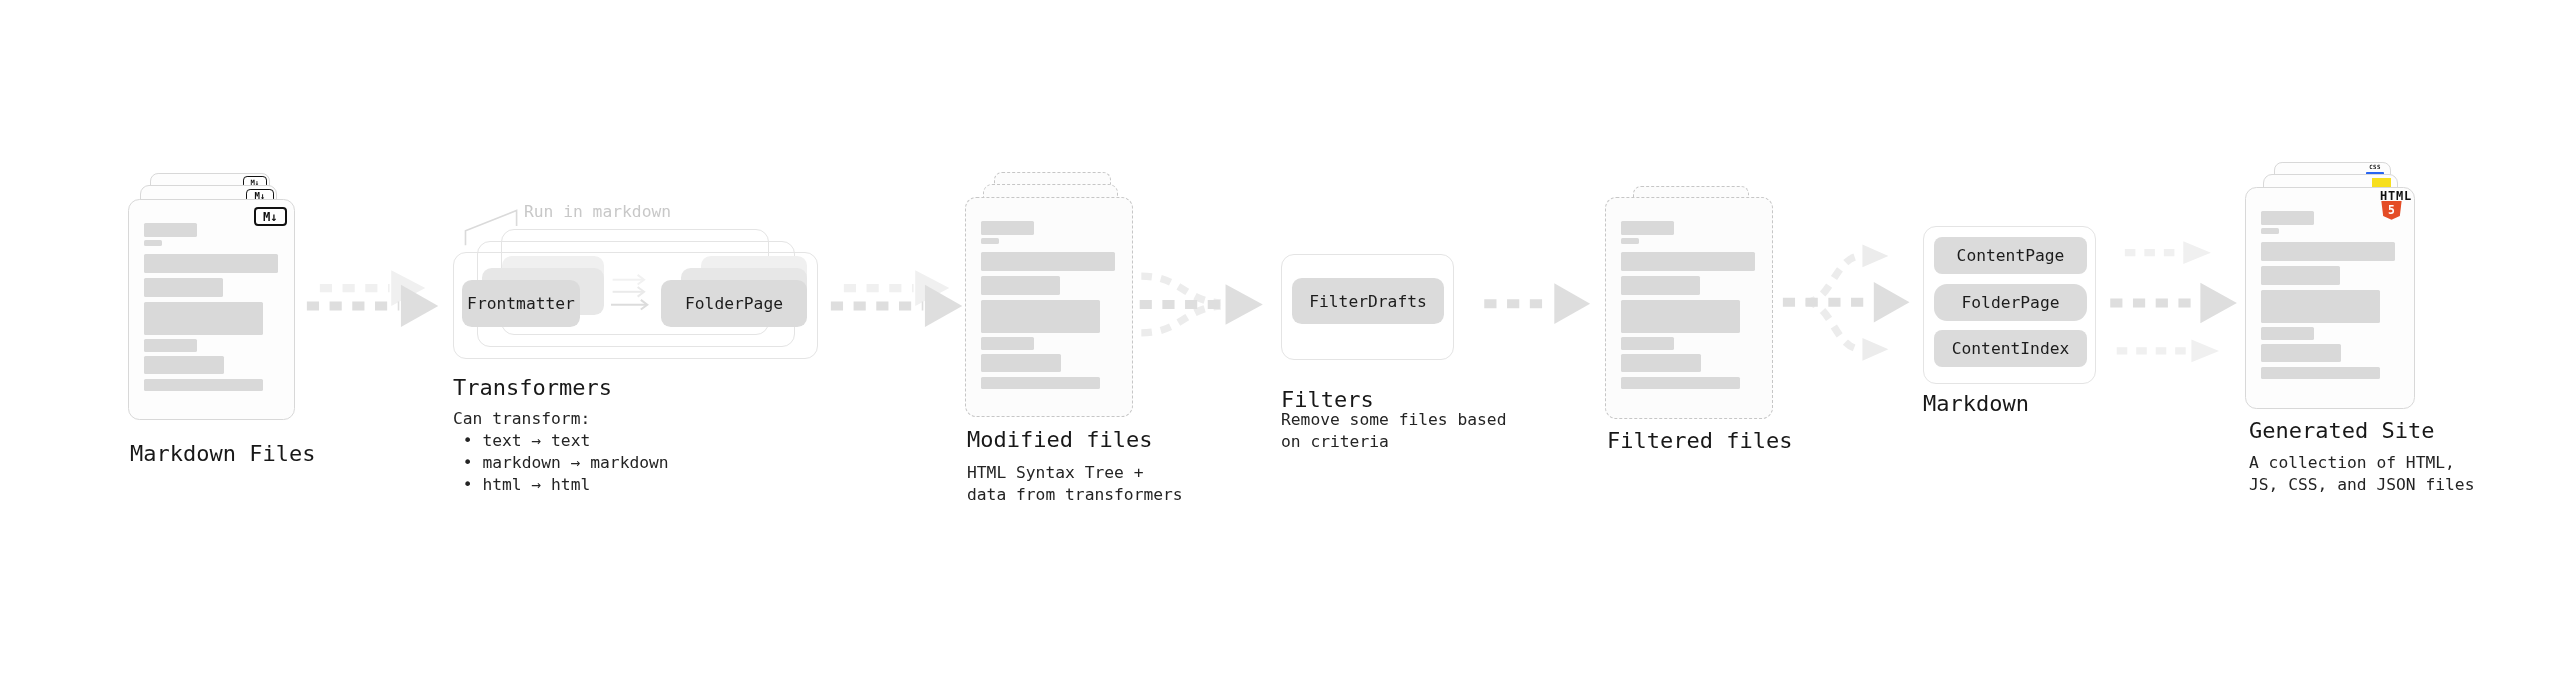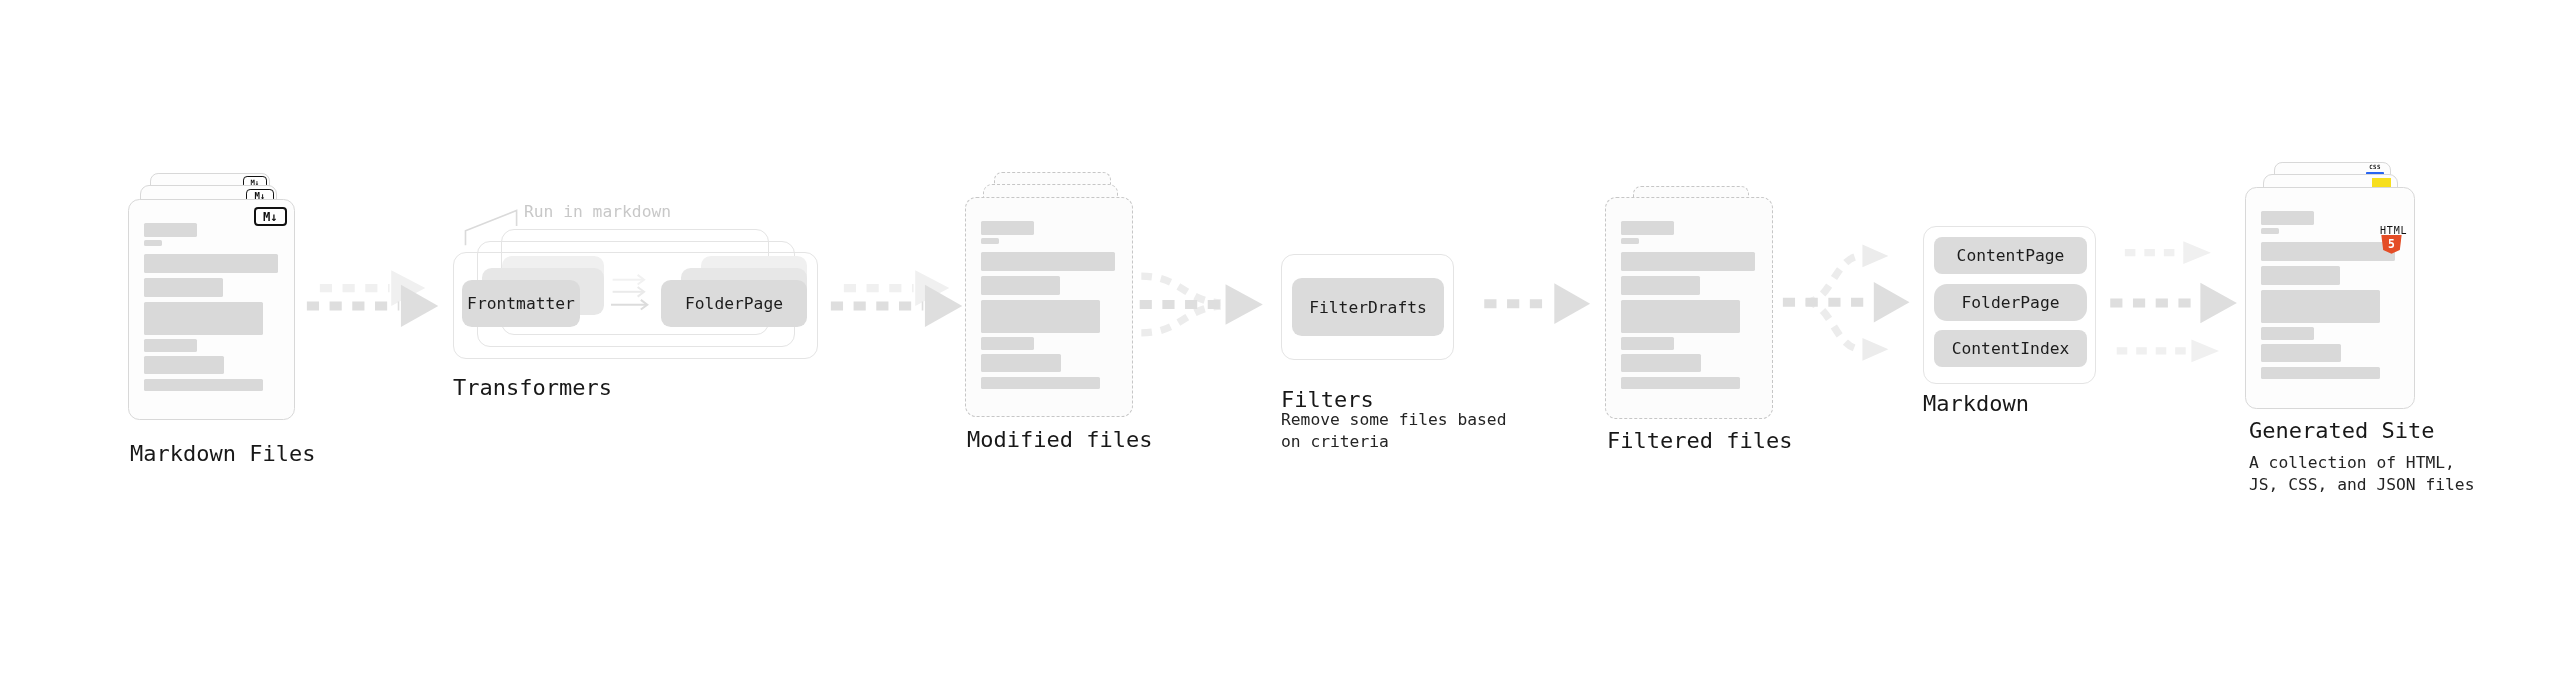--- a/index.html
+++ b/index.html
@@ -37,21 +37,21 @@
   .note  { position:absolute; font-size:16.3px; color:#c8c8c8; white-space:nowrap; }
 
   svg.arrow { position:absolute; overflow:visible; }
 
   
   .css-badge { position:absolute; width:18px; text-align:center; }
   .css-badge .txt { font-size:5.7px; font-weight:700; color:#111; line-height:5.7px; letter-spacing:0.4px; }
   .css-badge .bar-blue { height:3.3px; background:#2965f1; margin-top:0.8px; border-radius:0.8px; }
   .js-badge { position:absolute; background:#f7df1e; }
   .html5-badge { position:absolute; width:23px; text-align:center; }
-  .html5-badge .txt { font-size:10px; font-weight:400; color:#111; letter-spacing:0.8px; line-height:7.3px;margin-top:34px; }
+  .html5-badge .txt { font-size:12px; font-weight:700; color:#111; letter-spacing:0.8px; line-height:7.3px; }
   .html5-shield { width:20.3px; height:18.7px; margin:0.8px auto 0; background:#e44d26;
     clip-path:polygon(0 0,100% 0,91% 80%,50% 100%,9% 80%);
     display:flex; align-items:center; justify-content:center;
     color:#ffffff; font-size:11.4px; font-weight:700; }
 </style>
 </head>
 <body>
 
 <div id="canvas">
 
@@ -109,20 +109,24 @@
       <line x1="2" y1="29" x2="40" y2="29"></line>
         <polyline points="33,23 41,29 33,35"></polyline>
     </g>
     <g stroke="#dcdcdc" stroke-width="2.5" fill="none">
       <line x1="0" y1="45" x2="44" y2="45"></line>
         <polyline points="37,39 45,45 37,51"></polyline>
     </g>
   </svg>
 
   <div class="title" style="left:453px;top:375px;">Transformers</div>
+  <div class="desc" style="left:453px;top:408px;">Can transform:
+ • text → text
+ • markdown → markdown
+ • html → html</div>
 
   <svg class="arrow" style="left:826px;top:267px;" width="146" height="73" viewBox="0 0 180 90">
     <line x1="22" y1="26" x2="108" y2="26" stroke="#f0f0f0" stroke-width="10" stroke-dasharray="15 13"></line>
     <polygon points="110,4 110,48 152,26" fill="#f0f0f0"></polygon>
     <line x1="6" y1="48" x2="120" y2="48" stroke="#dedede" stroke-width="11" stroke-dasharray="15 13"></line>
     <polygon points="122,22 122,74 168,48" fill="#dedede"></polygon>
   </svg>
 
   <div class="card dashed" style="left:994px;top:172px;width:117px;height:59px;border-radius:8.1px;z-index:1;"></div>
   <div class="card dashed" style="left:983px;top:184px;width:135px;height:59px;border-radius:9px;z-index:2;"></div>
@@ -132,30 +136,32 @@
         <div class="bar" style="width: 18.7px; height: 5.7px; margin-top: 3.3px;"></div>
         <div class="bar" style="width: 134px; height: 18.7px; margin-top: 8.1px;"></div>
         <div class="bar" style="width: 79px; height: 19.5px; margin-top: 4.9px;"></div>
         <div class="bar" style="width: 119px; height: 32.5px; margin-top: 4.9px;"></div>
         <div class="bar" style="width: 53px; height: 12.2px; margin-top: 4.9px;"></div>
         <div class="bar" style="width: 80px; height: 18.7px; margin-top: 4.1px;"></div>
         <div class="bar" style="width: 119px; height: 12.2px; margin-top: 4.9px;"></div>
       </div>
   </div>
   <div class="title" style="left:967px;top:427px;">Modified files</div>
+  <div class="desc" style="left:967px;top:462px;">HTML Syntax Tree +
+data from transformers</div>
 
   <svg class="arrow" style="left:1136px;top:264px;" width="137" height="81" viewBox="0 0 168 100">
     <path d="M6,15 C55,15 60,46 104,48" fill="none" stroke="#ececec" stroke-width="9" stroke-dasharray="13 11"></path>
     <path d="M6,85 C55,85 60,54 104,52" fill="none" stroke="#ececec" stroke-width="9" stroke-dasharray="13 11"></path>
     <line x1="4" y1="50" x2="108" y2="50" stroke="#dedede" stroke-width="11" stroke-dasharray="15 13"></line>
     <polygon points="110,25 110,75 156,50" fill="#dedede"></polygon>
   </svg>
 
   <div class="outline filled" style="left:1281px;top:254px;width:173px;height:106px;"></div>
-  <div class="gbox" style="left:1292px;top:278px;width:152px;height:58px;">FilterDrafts</div>
+  <div class="gbox" style="left:1292px;top:278px;width:152px;height:46px;">FilterDrafts</div>
   <div class="title" style="left:1281px;top:387px;">Filters</div>
   <div class="desc" style="left:1281px;top:409px;">Remove some files based
 on criteria</div>
 
   <svg class="arrow" style="left:1481px;top:275px;" width="114" height="59" viewBox="0 0 140 72">
     <line x1="4" y1="35" x2="88" y2="35" stroke="#dedede" stroke-width="11" stroke-dasharray="15 13"></line>
     <polygon points="90,10 90,60 134,35" fill="#dedede"></polygon>
   </svg>
 
   <div class="card dashed" style="left:1633px;top:186px;width:116px;height:50px;border-radius:8.1px;z-index:1;"></div>

